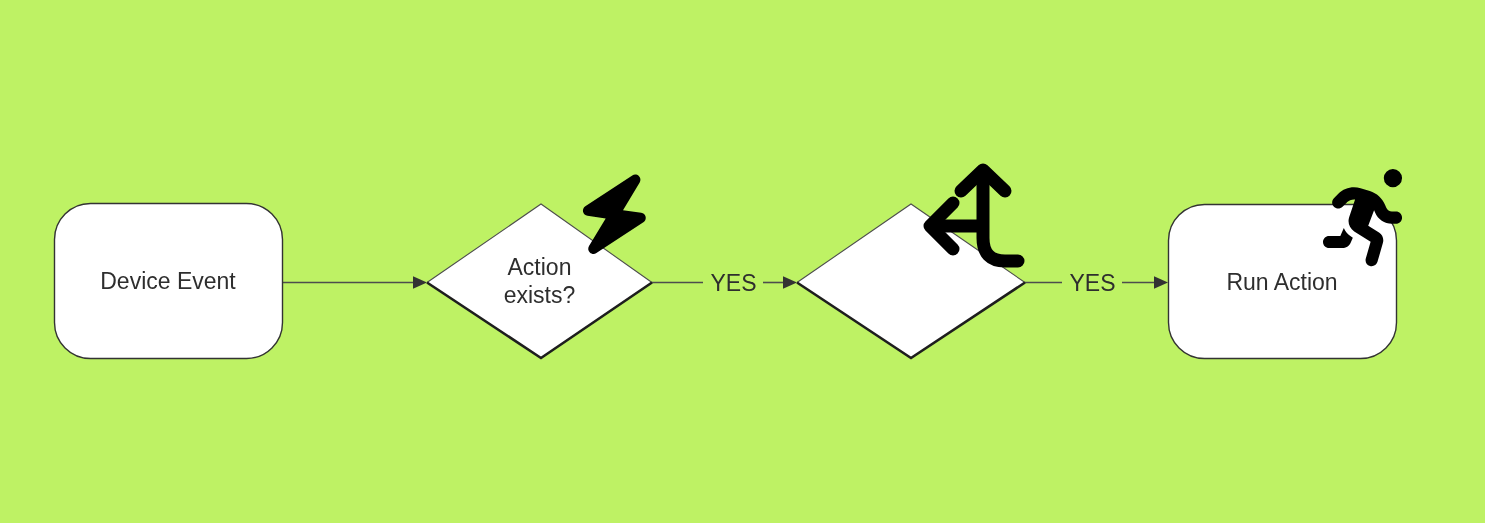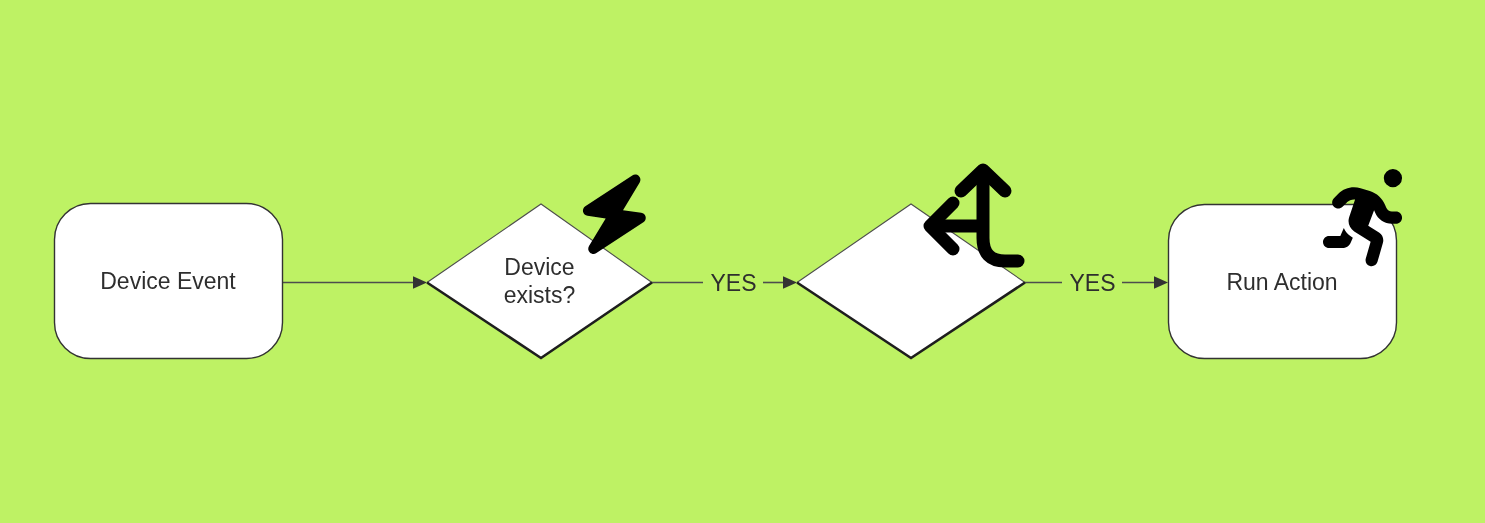--- a/index.html
+++ b/index.html
@@ -88,21 +88,21 @@
       <path fill="#000000" d="M320 48a48 48 0 1 1 96 0 48 48 0 1 1 -96 0zM125.7 175.5c9.9-9.9 23.4-15.5 37.5-15.5c1.9 0 3.8 .1 5.6 .3L137.6 254c-9.3 28 1.7 58.8 26.8 74.5l86.2 53.9-25.4 88.8c-4.9 17 5 34.7 22 39.6s34.7-5 39.6-22l28.7-100.4c5.9-20.6-2.6-42.6-20.7-53.9L238 299l30.9-82.4 5.1 12.3C289 264.7 323.9 288 362.7 288H384c17.7 0 32-14.3 32-32s-14.3-32-32-32H362.7c-12.9 0-24.6-7.8-29.5-19.7l-6.3-15c-14.6-35.1-44.1-61.9-80.5-73.1l-48.7-15c-11.1-3.4-22.7-5.2-34.4-5.2c-31 0-60.8 12.3-82.7 34.3L57.4 153.4c-12.5 12.5-12.5 32.8 0 45.3s32.8 12.5 45.3 0l23-23zM91.2 352H32c-17.7 0-32 14.3-32 32s14.3 32 32 32h69.6c19 0 36.2-11.2 43.9-28.5L157 361.6l-9.5-6c-17.5-10.9-30.5-26.8-37.9-44.9L91.2 352z"></path>
     </g>
   </svg>
 
   <div class="label" style="left:54px; top:204px; width:228px; height:154px;">
     <span>Device Event</span>
   </div>
 
   <div class="label" style="left:427px; top:205px; width:225px; height:152px;">
     <span class="stack">
-      <span>Device</span>
+      <span>Action</span>
       <span>exists?</span>
     </span>
   </div>
 
   <div class="label" style="left:703px; top:268px; width:61px; height:29px;">
     <span>YES</span>
   </div>
 
 
   <div class="label" style="left:1062px; top:268px; width:61px; height:29px;">

